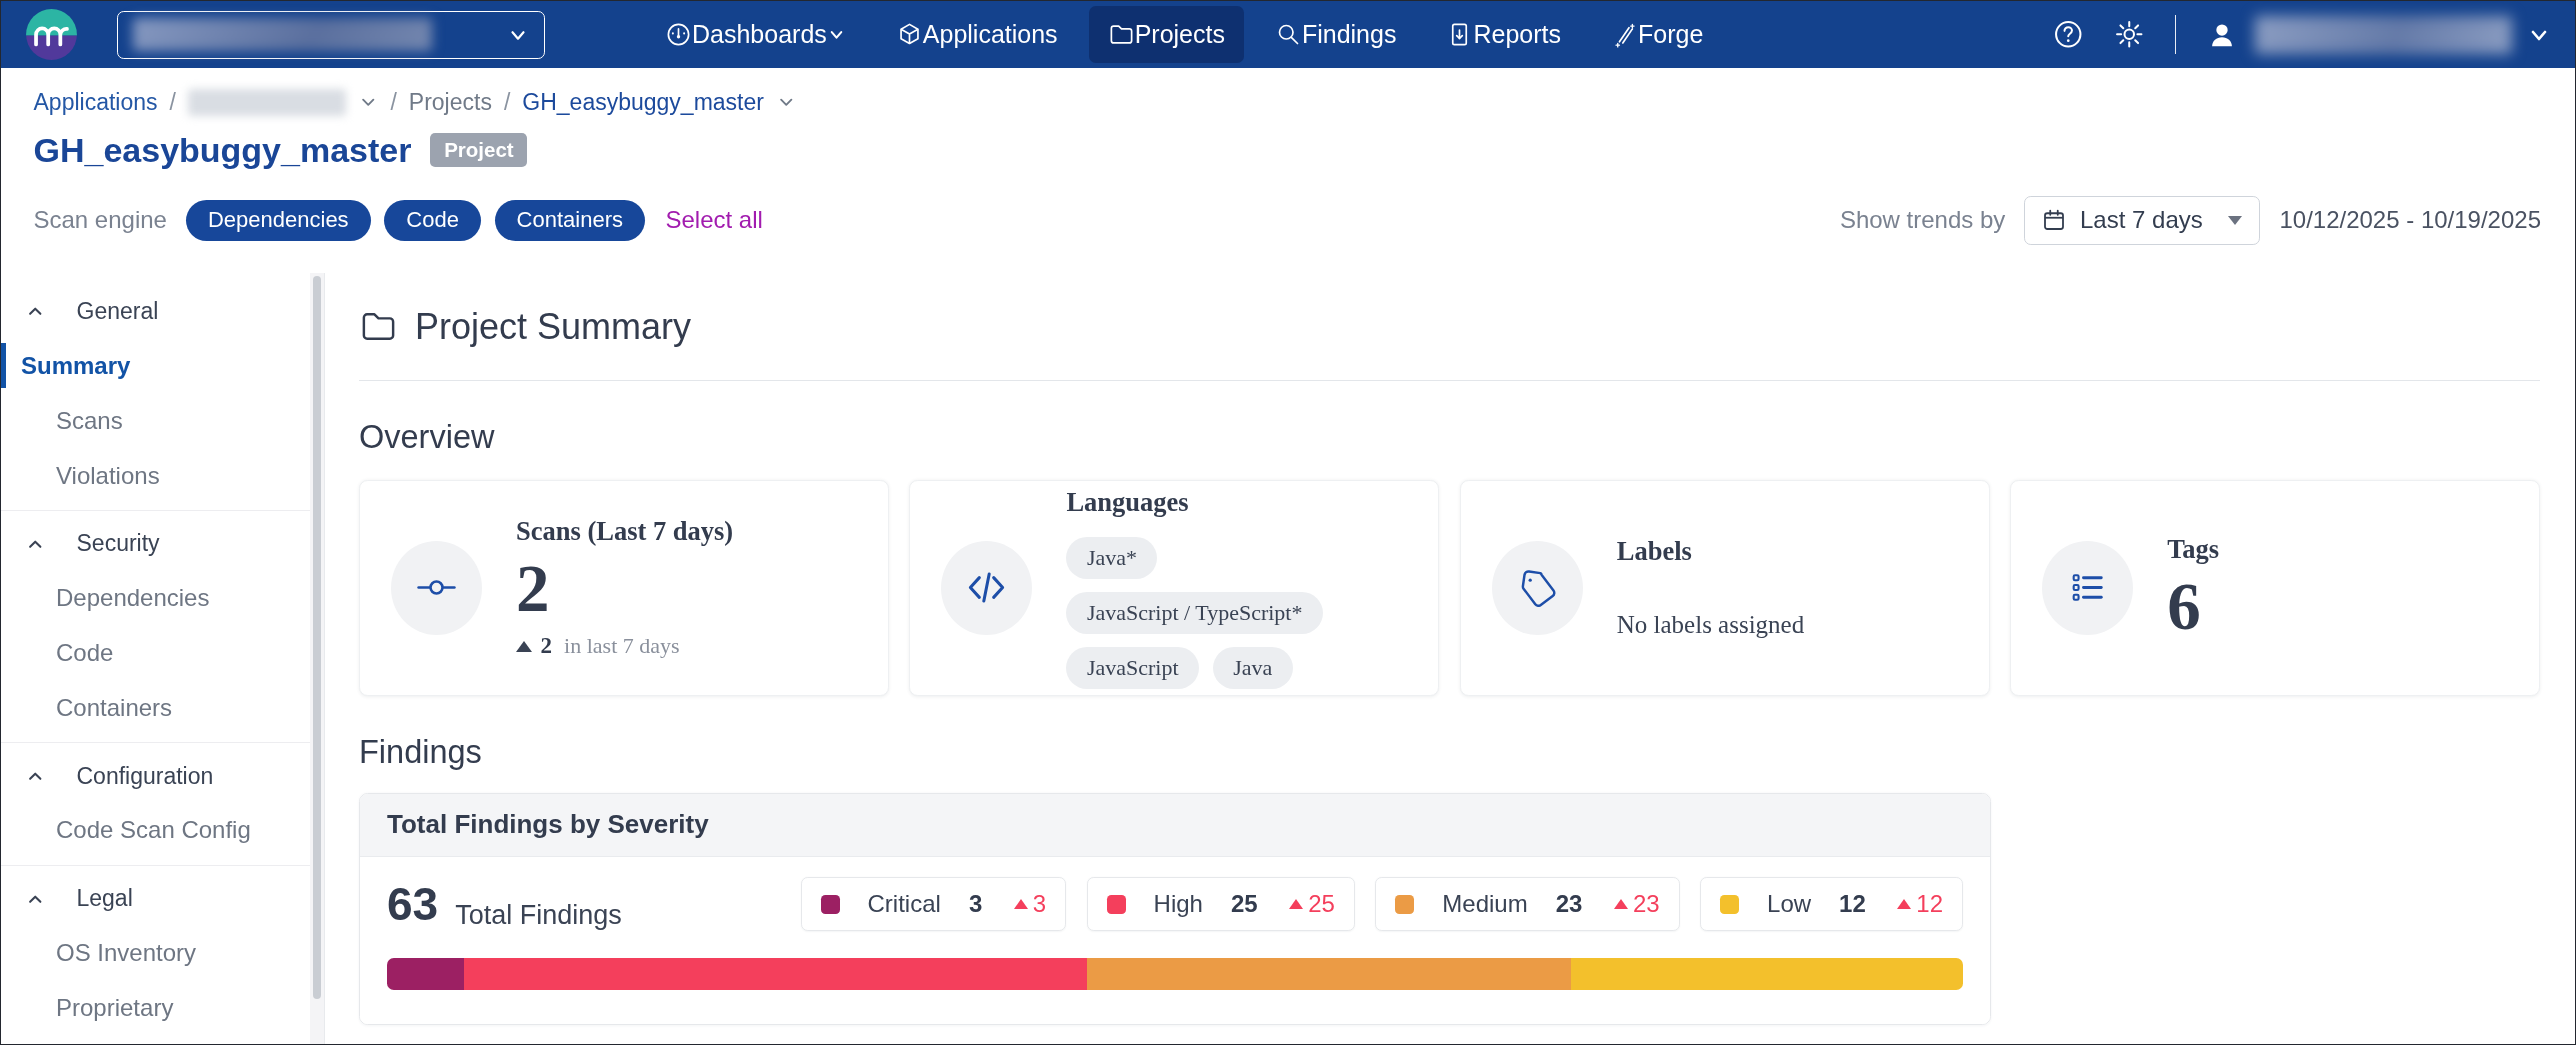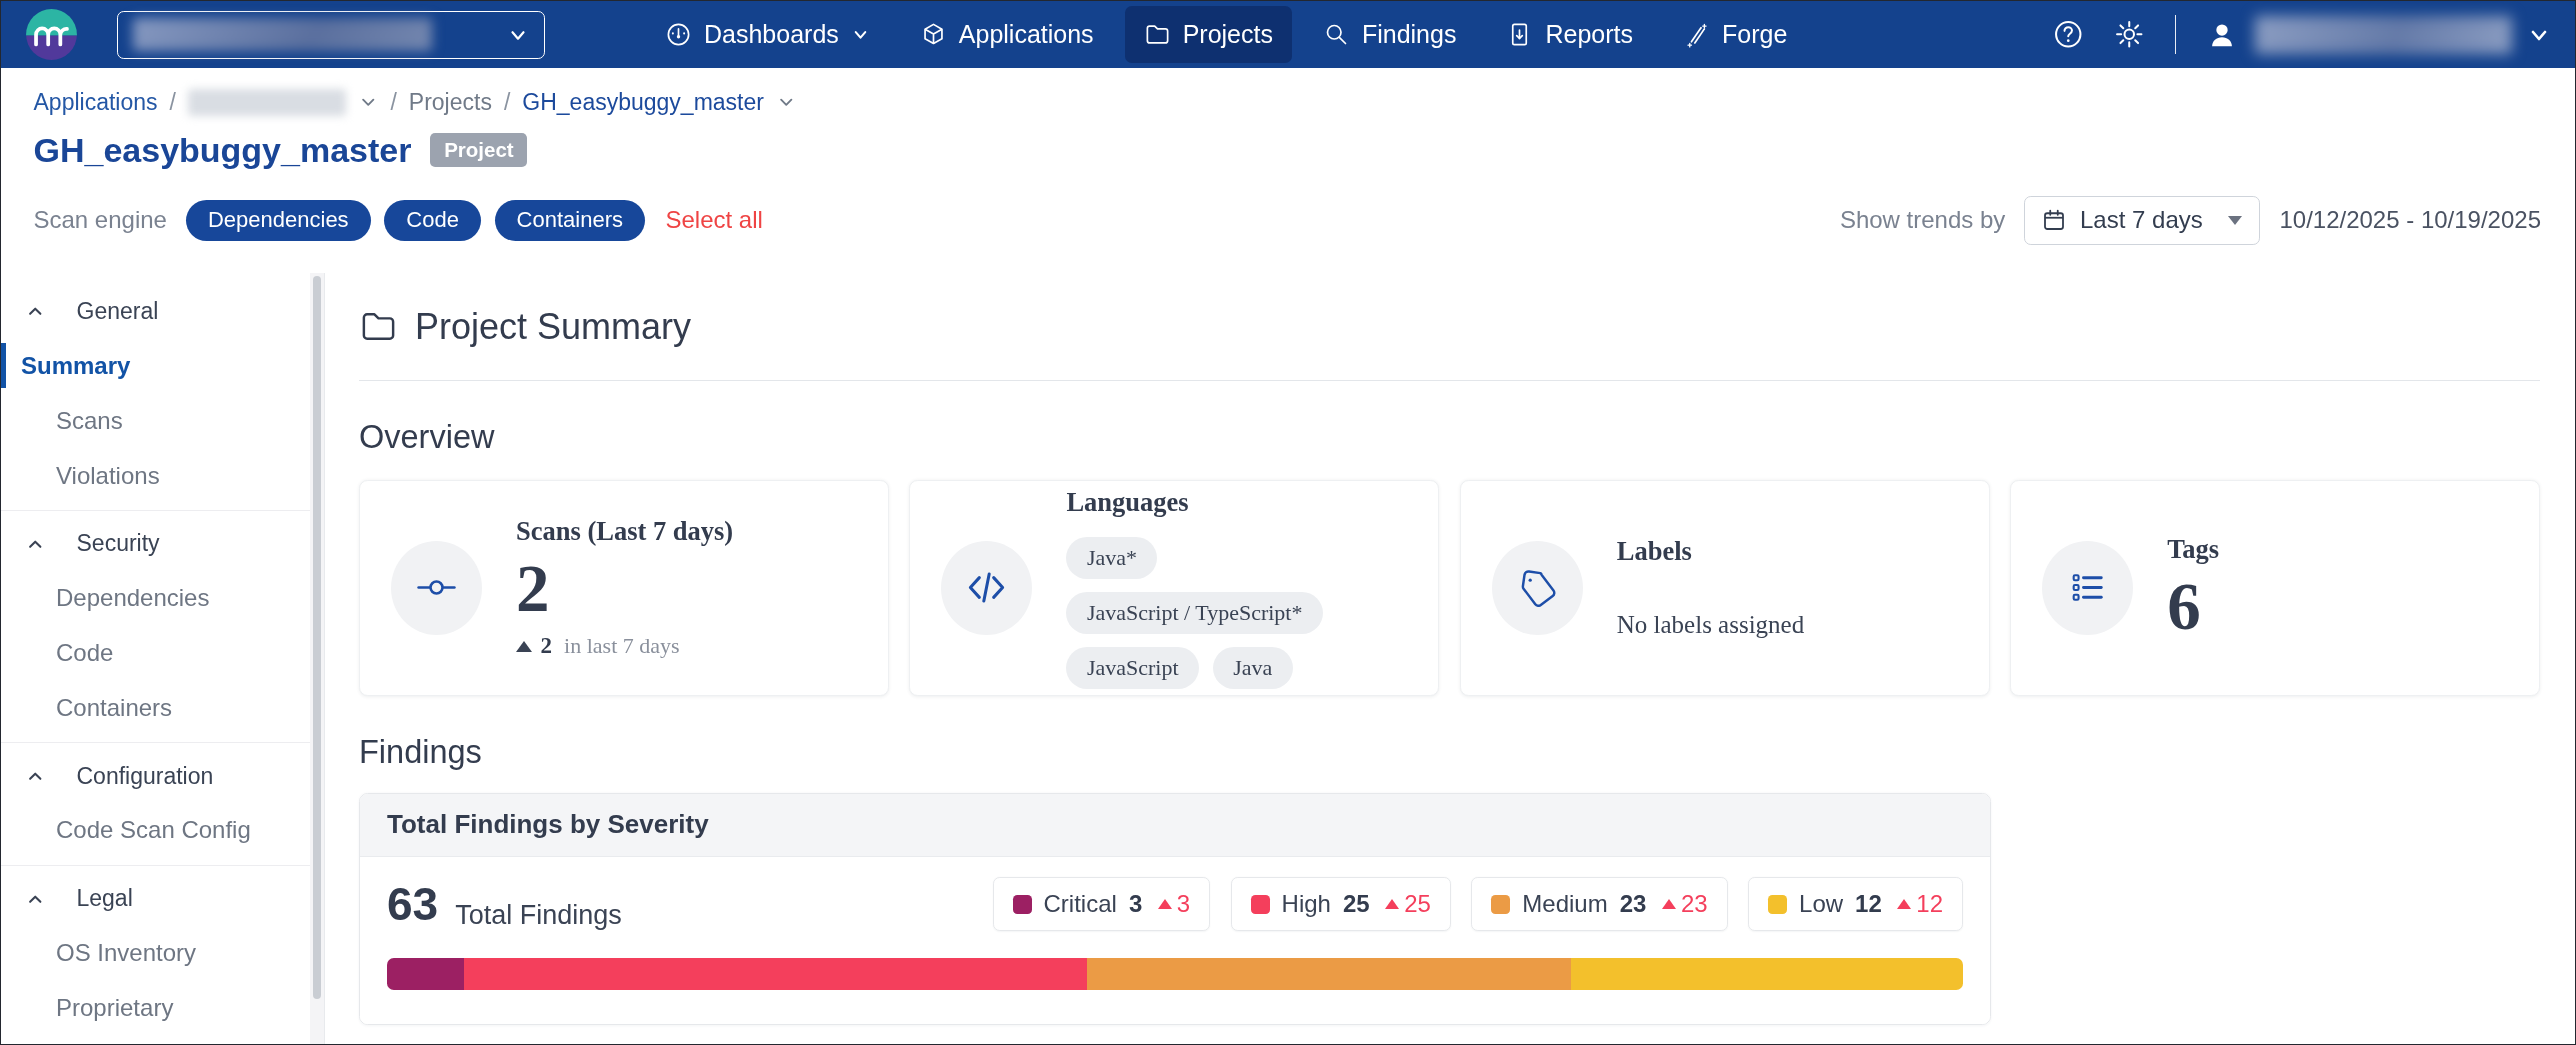--- a/index.html
+++ b/index.html
@@ -25,21 +25,21 @@
     cursor:pointer;
   }
   .org-redacted {
     width:299px; height:32.5px; border-radius:3.4px;
     background:linear-gradient(120deg,#8598c0,#5a6f9e 60%,#7487af);
     filter:blur(6px);
   }
   .org-caret { margin-left:auto; }
   .nav-menu { display:flex; align-items:center; margin-left:101px; gap:12px; }
   .nav-item {
-    display:flex; align-items:center; gap:12px; font-size:25px; color:#ffffff;
+    display:flex; align-items:center; font-size:25px; color:#ffffff;
     padding:13.7px 19px; border-radius:6.8px; cursor:pointer; white-space:nowrap;
   }
   .nav-item.active { background:#0e3070; }
   .nav-right { margin-left:auto; display:flex; align-items:center; gap:29px; }
   .nav-divider { width:1.7px; height:39px; background:#ffffff; opacity:.9; }
   .user-chip { display:flex; align-items:center; gap:15.4px; cursor:pointer; }
   .user-redacted {
     width:257px; height:38px; border-radius:3.4px;
     background:linear-gradient(110deg,#8b9dc2,#647aa8 55%,#8b9dc2);
     filter:blur(6.8px);
@@ -59,21 +59,21 @@
     background:#9ca3af; color:#ffffff; font-size:20.5px; font-weight:600;
     padding:5.1px 13.7px; border-radius:5.1px;
   }
   .scan-row { display:flex; align-items:center; margin-top:26px; }
   .scan-label { font-size:24px; color:#7a8290; }
   .engine-pills { display:flex; align-items:center; gap:13.7px; margin-left:19px; }
   .pill {
     background:#17479a; color:#ffffff; font-size:22px; padding:7.7px 22px;
     border-radius:854px; cursor:pointer;
   }
-  .select-all { font-size:24px; color:#ef4444; margin-left:20.5px; cursor:pointer; }
+  .select-all { font-size:24px; color:#a21caf; margin-left:20.5px; cursor:pointer; }
   .trends { margin-left:auto; display:flex; align-items:center; gap:19px; }
   .trends-label { font-size:24px; color:#7a8290; }
   .trend-select {
     display:flex; align-items:center; gap:13.7px; border:1.7px solid #cfd4db;
     border-radius:6.8px; padding:9.4px 17px; cursor:pointer; min-width:195px;
   }
   .trend-select-text { font-size:24px; color:#333d4f; }
   .caret-down-fill { width:0; height:0; border-left:7.7px solid transparent; border-right:7.7px solid transparent; border-top:9.4px solid #6b7280; margin-left:12px; }
   .date-range { font-size:24px; color:#4a5262; }
 
@@ -133,21 +133,21 @@
   .panel-header {
     background:#f4f5f7; padding:15.4px 27px; font-size:26px; font-weight:700;
     color:#333c4e; border-bottom:0.9px solid #e9ebee;
   }
   .panel-body { padding:20.5px 27px 34px; background:#ffffff; }
   .totals-row { display:flex; align-items:center; }
   .total-num { font-size:46px; font-weight:700; color:#333c4e; }
   .total-label { font-size:27px; color:#3a4354; margin-left:17px;margin-top:23px; }
   .chips { margin-left:auto; display:flex; gap:20.5px; }
   .chip {
-    display:flex; align-items:center; gap:12px; border:0.9px solid #e6e8eb;
+    display:flex; align-items:center; gap:28px; border:0.9px solid #e6e8eb;
     border-radius:6.8px; padding:12px 19px; background:#ffffff;
     box-shadow:0 0.9px 1.7px rgba(40,50,70,.05);
   }
   .chip-dot { width:19px; height:19px; border-radius:4.3px; }
   .chip-label { font-size:24px; color:#3a4354; }
   .chip-count { font-size:24px; font-weight:700; color:#333c4e; }
   .chip-delta { display:flex; align-items:center; gap:5.1px; color:#f43f5c; font-size:24px; margin-left:3.4px; }
   .trend-tri-pink { width:0; height:0; border-left:7.7px solid transparent; border-right:7.7px solid transparent; border-bottom:10.3px solid #f43f5c; }
   .sev-bar { display:flex; height:32px; border-radius:6.8px; overflow:hidden; margin-top:27px; }
   .seg { height:100%; }

